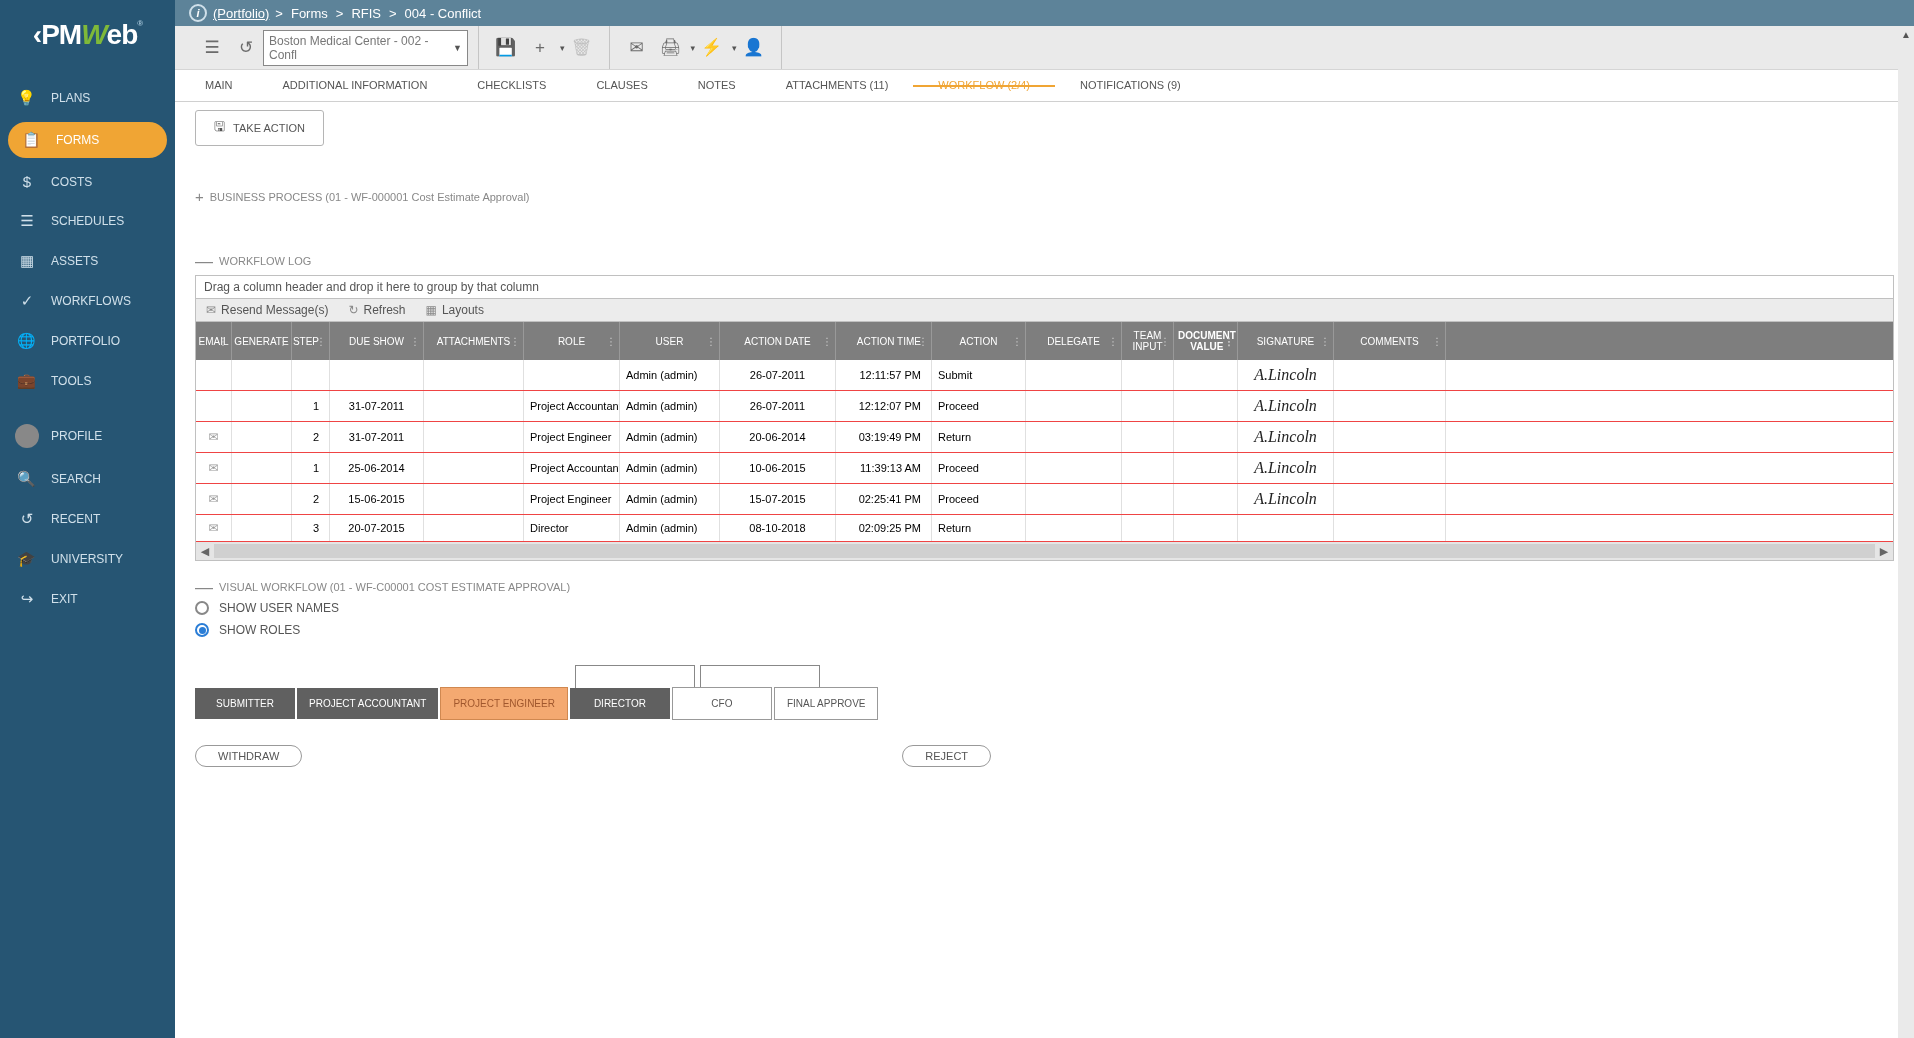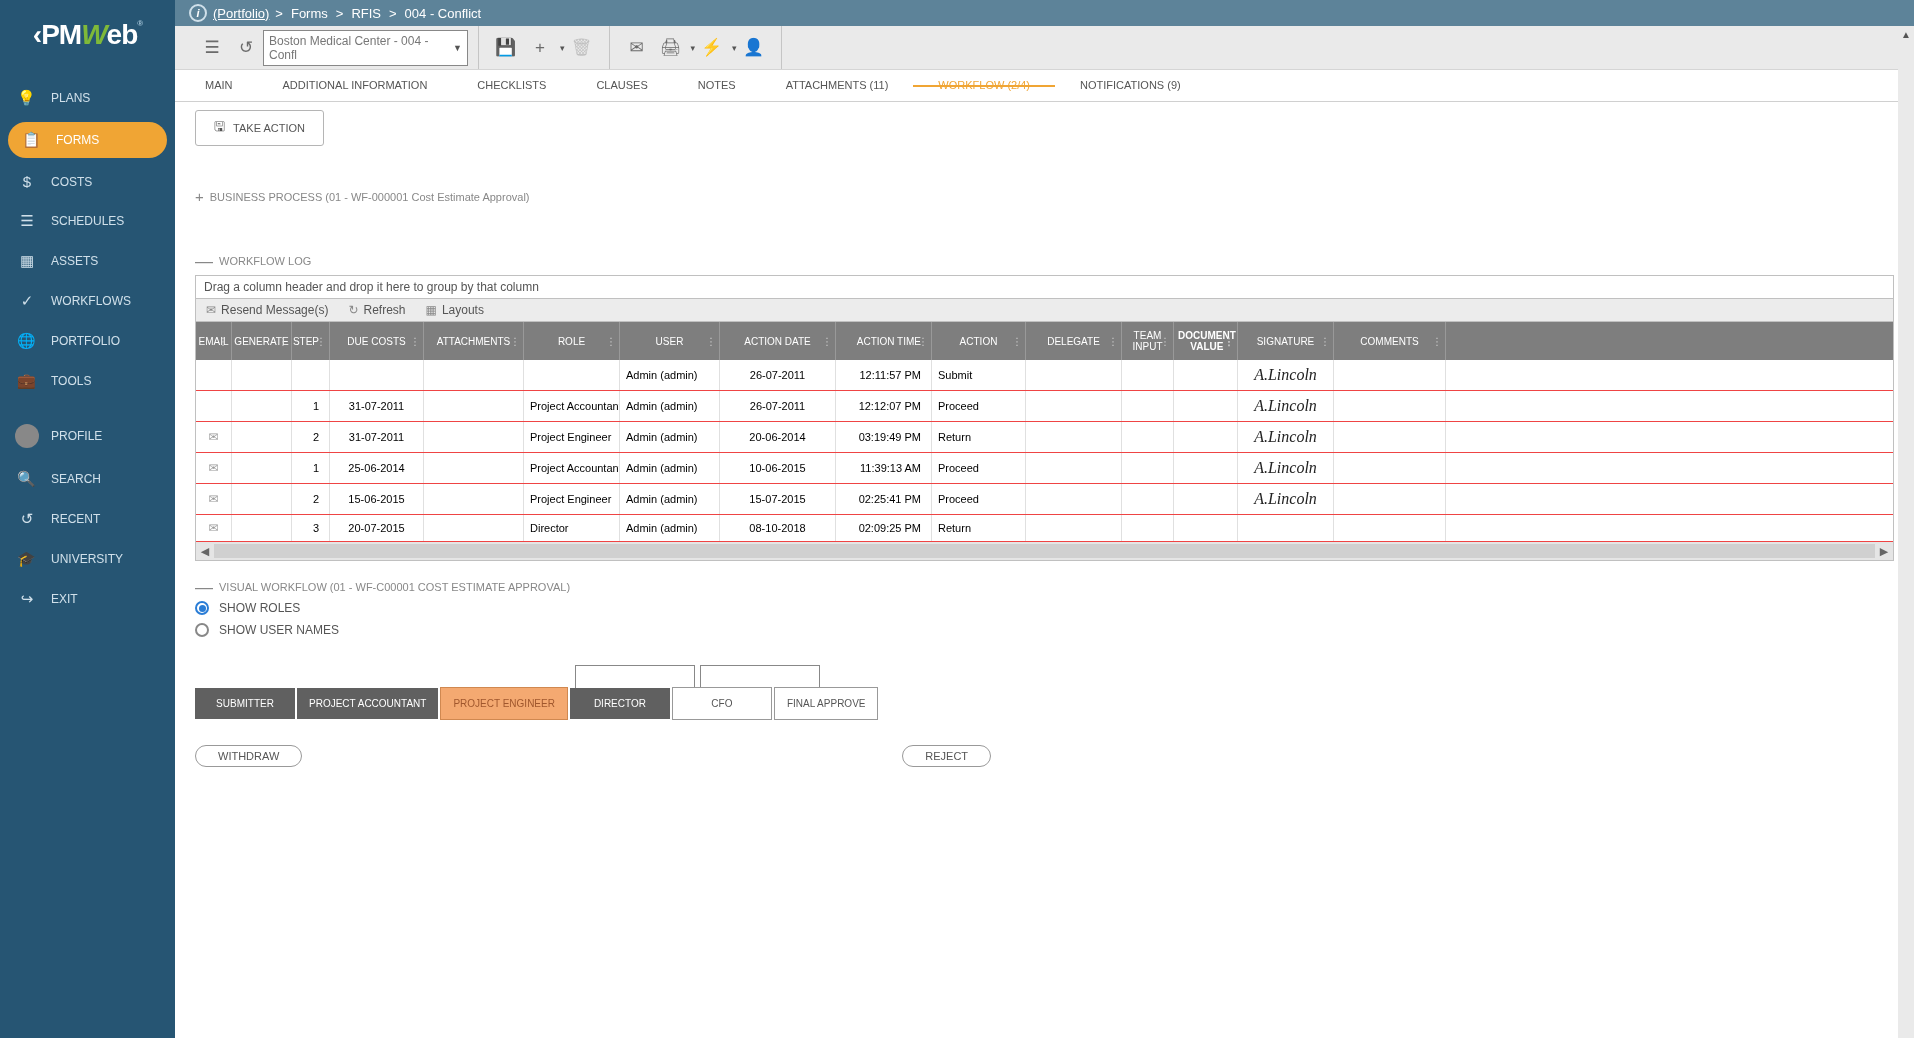--- a/index.html
+++ b/index.html
@@ -170,21 +170,21 @@
         <span>RFIS</span>
       <span>&gt;</span>
         <span>004 - Conflict</span>
     </div>
 
     <div class="toolbar">
       <div class="tb-group">
         <div class="tb-btn">☰</div>
         <div class="tb-btn">↺</div>
         <div class="tb-select">
-            <span>Boston Medical Center - 004 - Confl</span>
+            <span>Boston Medical Center - 002 - Confl</span>
             <span class="tb-caret">▼</span>
           </div>
       </div>
       <div class="tb-group">
         <div class="tb-btn disabled">💾</div>
         <div class="tb-btn">+</div>
           <span class="tb-caret">▾</span>
         <div class="tb-btn disabled">🗑</div>
       </div>
       <div class="tb-group">
@@ -249,21 +249,21 @@
             </div>
           <div class="grid-cell-h c-gen">
               <span>GENERATE</span>
               <span class="col-dots">⋮</span>
             </div>
           <div class="grid-cell-h c-step">
               <span>STEP</span>
               <span class="col-dots">⋮</span>
             </div>
           <div class="grid-cell-h c-due">
-              <span>DUE COSTS</span>
+              <span>DUE SHOW</span>
               <span class="col-dots">⋮</span>
             </div>
           <div class="grid-cell-h c-att">
               <span>ATTACHMENTS</span>
               <span class="col-dots">⋮</span>
             </div>
           <div class="grid-cell-h c-role">
               <span>ROLE</span>
               <span class="col-dots">⋮</span>
             </div>
@@ -437,26 +437,26 @@
         </div>
       </div>
 
       <div class="section-hdr">
         <span class="minus">—</span>
         <span>VISUAL WORKFLOW (01 - WF-C00001 COST ESTIMATE APPROVAL)</span>
       </div>
 
       <div class="radio-group">
         <div class="radio-row">
+          <span class="radio"></span>
+          <span>SHOW USER NAMES</span>
+        </div>
+        <div class="radio-row">
           <span class="radio checked"></span>
           <span>SHOW ROLES</span>
-        </div>
-        <div class="radio-row">
-          <span class="radio"></span>
-          <span>SHOW USER NAMES</span>
         </div>
       </div>
 
       <div class="flow">
         <div class="loop-back loop1"></div>
         <div class="loop-back loop2"></div>
         <div class="flow-box"><span>SUBMITTER</span><span class="flow-arrow">→</span></div>
         <div class="flow-box"><span>PROJECT ACCOUNTANT</span><span class="flow-arrow">→</span></div>
         <div class="flow-box current"><span>PROJECT ENGINEER</span><span class="flow-arrow">→</span></div>
         <div class="flow-box"><span>DIRECTOR</span></div>

